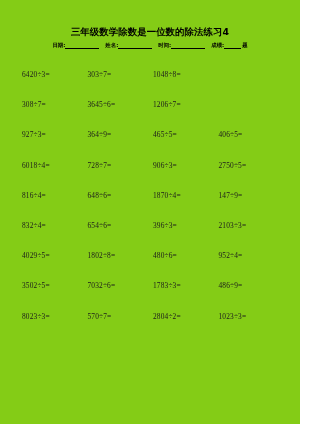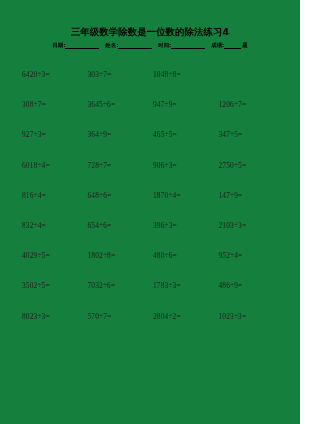--- a/index.html
+++ b/index.html
@@ -13,21 +13,21 @@
     font-family: "Liberation Serif", "DejaVu Serif", serif;
     color: #1a1a1a;
     overflow: hidden;
   }
   .page {
     position: relative;
     width: 300px;
     height: 424px;
     box-sizing: border-box;
     padding: 0;
-    background: #15803d;
+    background: #84cc16;
   }
 
   
   .title-wrap {
     width: 100%;
     text-align: center;
     padding-top: 21px;
   }
   .doc-title {
     display: inline-block;
@@ -133,29 +133,28 @@
 
     <div class="prob-row">
       <div class="prob-cell">6420÷3=</div>
       <div class="prob-cell">303÷7=</div>
       <div class="prob-cell">1048÷8=</div>
     </div>
 
     <div class="prob-row">
       <div class="prob-cell">308÷7=</div>
       <div class="prob-cell">3645÷6=</div>
-      <div class="prob-cell">947÷9=</div>
       <div class="prob-cell">1206÷7=</div>
     </div>
 
     <div class="prob-row">
       <div class="prob-cell">927÷3=</div>
       <div class="prob-cell">364÷9=</div>
       <div class="prob-cell">465÷5=</div>
-      <div class="prob-cell">347÷5=</div>
+      <div class="prob-cell">406÷5=</div>
     </div>
 
     <div class="prob-row">
       <div class="prob-cell">6018÷4=</div>
       <div class="prob-cell">728÷7=</div>
       <div class="prob-cell">906÷3=</div>
       <div class="prob-cell">2750÷5=</div>
     </div>
 
     <div class="prob-row">

